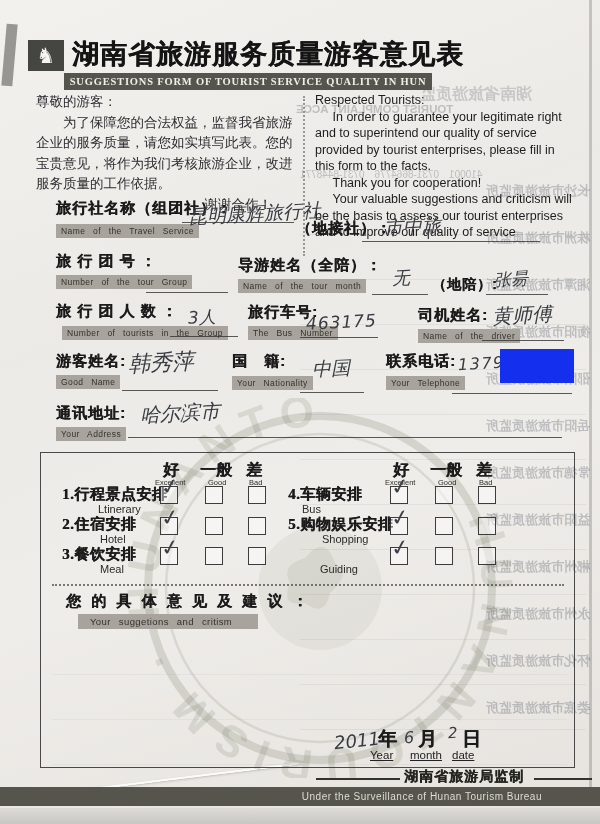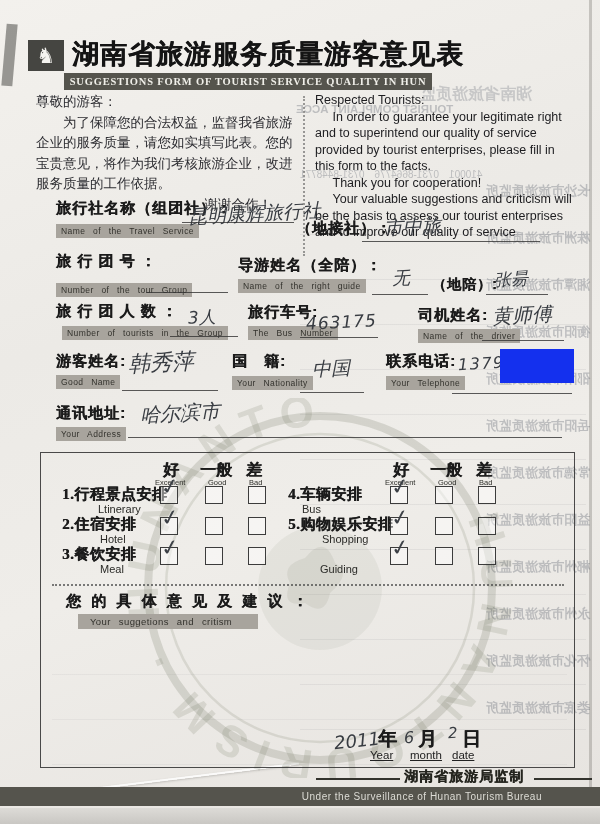--- a/index.html
+++ b/index.html
@@ -129,24 +129,24 @@
 
   <div class="lbl" style="left:56px;top:199px;">旅行社名称（组团社）：</div>
   <div class="sub" style="left:56px;top:224px;">Name of the Travel Service</div>
   <div class="hand" style="left:188px;top:201px;font-size:19px;">昆明康辉旅行社</div>
   <div class="uline" style="left:182px;top:222px;width:112px;"></div>
   <div class="lbl" style="left:296px;top:219px;">（地接社）：</div>
   <div class="hand" style="left:384px;top:214px;font-size:19px;">市中旅</div>
   <div class="uline" style="left:362px;top:241px;width:178px;"></div>
 
   <div class="lbl" style="left:56px;top:252px;">旅 行 团 号 ：</div>
-  <div class="sub" style="left:56px;top:275px;margin-top:8px;">Number of the tour Group</div>
+  <div class="sub" style="left:56px;top:275px;">Number of the tour Group</div>
   <div class="uline" style="left:146px;top:292px;width:82px;"></div>
   <div class="lbl" style="left:238px;top:256px;">导游姓名（全陪）：</div>
-  <div class="sub" style="left:238px;top:279px;">Name of the right guide</div>
+  <div class="sub" style="left:238px;top:279px;">Name of the tour month</div>
   <div class="hand" style="left:392px;top:266px;font-size:18px;">无</div>
   <div class="uline" style="left:372px;top:294px;width:56px;"></div>
   <div class="lbl" style="left:432px;top:276px;font-size:14px;">（地陪）:</div>
   <div class="hand" style="left:494px;top:268px;font-size:17px;">张昜</div>
   <div class="uline" style="left:486px;top:294px;width:62px;"></div>
 
   <div class="lbl" style="left:56px;top:302px;">旅 行 团 人 数 ：</div>
   <div class="sub" style="left:62px;top:326px;">Number of tourists in the Group</div>
   <div class="hand" style="left:188px;top:306px;font-size:17px;">3人</div>
   <div class="uline" style="left:170px;top:336px;width:68px;"></div>

